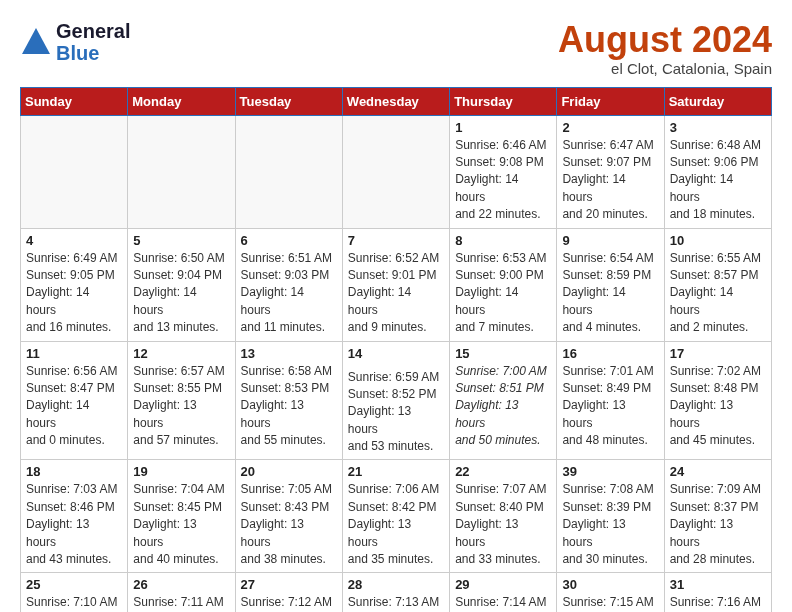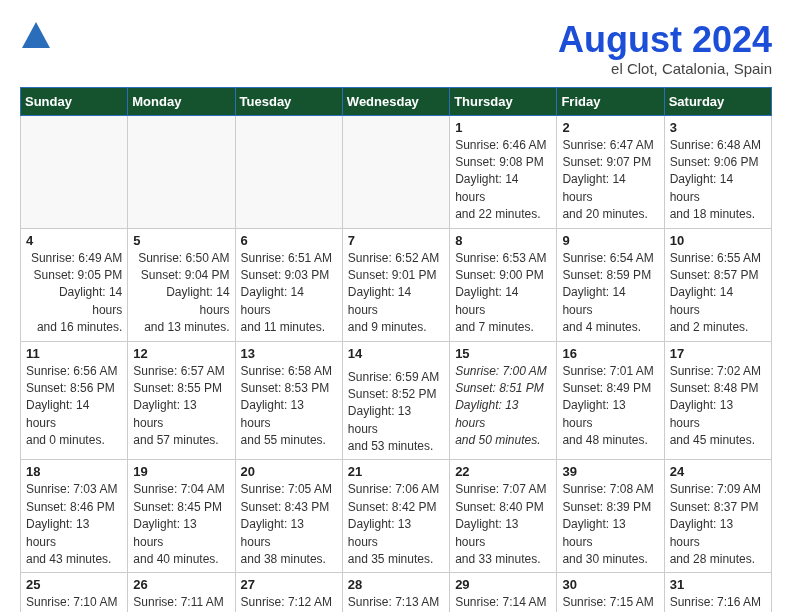--- a/index.html
+++ b/index.html
@@ -15,34 +15,34 @@
       justify-content: space-between;
       align-items: flex-start;
       margin-bottom: 10px;
     }
     .title-block {
       text-align: right;
     }
     .month-year {
       font-size: 36px;
       font-weight: bold;
-      color: #1d4ed8;
+      color: #c2410c;
       line-height: 1.1;
     }
     .location {
       font-size: 15px;
       color: #444;
     }
     .calendar {
       width: 100%;
       border-collapse: collapse;
       table-layout: fixed;
     }
     .calendar th {
-      background: #14532d;
+      background: #b91c1c;
       color: #fff;
       font-size: 13px;
       font-weight: bold;
       padding: 6px 4px;
       text-align: left;
       border: 1px solid #2a6ebb;
     }
     .calendar td {
       vertical-align: top;
       border: 1px solid #ccc;
@@ -79,20 +79,24 @@
     }
   </style>
 </head>
 <body>
 
 <div class="header">
   <div class="logo-wrapper">
     <svg width="32" height="32" viewBox="0 0 32 32">
       <polygon points="16,2 30,28 2,28" fill="#2a6ebb"></polygon>
     </svg>
+    <div class="logo-text-wrapper">
+      <span style="font-size:20px;font-weight:bold;color:#1a1a2e;line-height:1.1">General</span>
+      <span style="font-size:20px;font-weight:bold;color:#2a6ebb;line-height:1.1">Blue</span>
+    </div>
   </div>
   <div class="title-block">
     <div class="month-year">August 2024</div>
     <div class="location">el Clot, Catalonia, Spain</div>
   </div>
 </div>
 
 <table class="calendar">
   <thead>
     <tr>
@@ -129,28 +133,28 @@
           <div class="day-num">3</div>
           <div class="day-info" style="white-space: pre-line;">Sunrise: 6:48 AM
 Sunset: 9:06 PM
 Daylight: 14 hours
 and 18 minutes.</div>
         </td>
       </tr>
       <tr>
         <td>
           <div class="day-num">4</div>
-          <div class="day-info" style="white-space: pre-line; text-align: right;">Sunrise: 6:49 AM
+          <div class="day-info" style="white-space: pre-line;">Sunrise: 6:49 AM
 Sunset: 9:05 PM
 Daylight: 14 hours
 and 16 minutes.</div>
         </td>
         <td>
           <div class="day-num">5</div>
-          <div class="day-info" style="white-space: pre-line; text-align: right;">Sunrise: 6:50 AM
+          <div class="day-info" style="white-space: pre-line;">Sunrise: 6:50 AM
 Sunset: 9:04 PM
 Daylight: 14 hours
 and 13 minutes.</div>
         </td>
         <td>
           <div class="day-num">6</div>
           <div class="day-info" style="white-space: pre-line;">Sunrise: 6:51 AM
 Sunset: 9:03 PM
 Daylight: 14 hours
 and 11 minutes.</div>
@@ -181,21 +185,21 @@
           <div class="day-info" style="white-space: pre-line;">Sunrise: 6:55 AM
 Sunset: 8:57 PM
 Daylight: 14 hours
 and 2 minutes.</div>
         </td>
       </tr>
       <tr>
         <td>
           <div class="day-num">11</div>
           <div class="day-info" style="white-space: pre-line;">Sunrise: 6:56 AM
-Sunset: 8:56 PM
+Sunset: 8:47 PM
 Daylight: 14 hours
 and 0 minutes.</div>
         </td>
         <td>
           <div class="day-num">12</div>
           <div class="day-info" style="white-space: pre-line;">Sunrise: 6:57 AM
 Sunset: 8:55 PM
 Daylight: 13 hours
 and 57 minutes.</div>
         </td>

